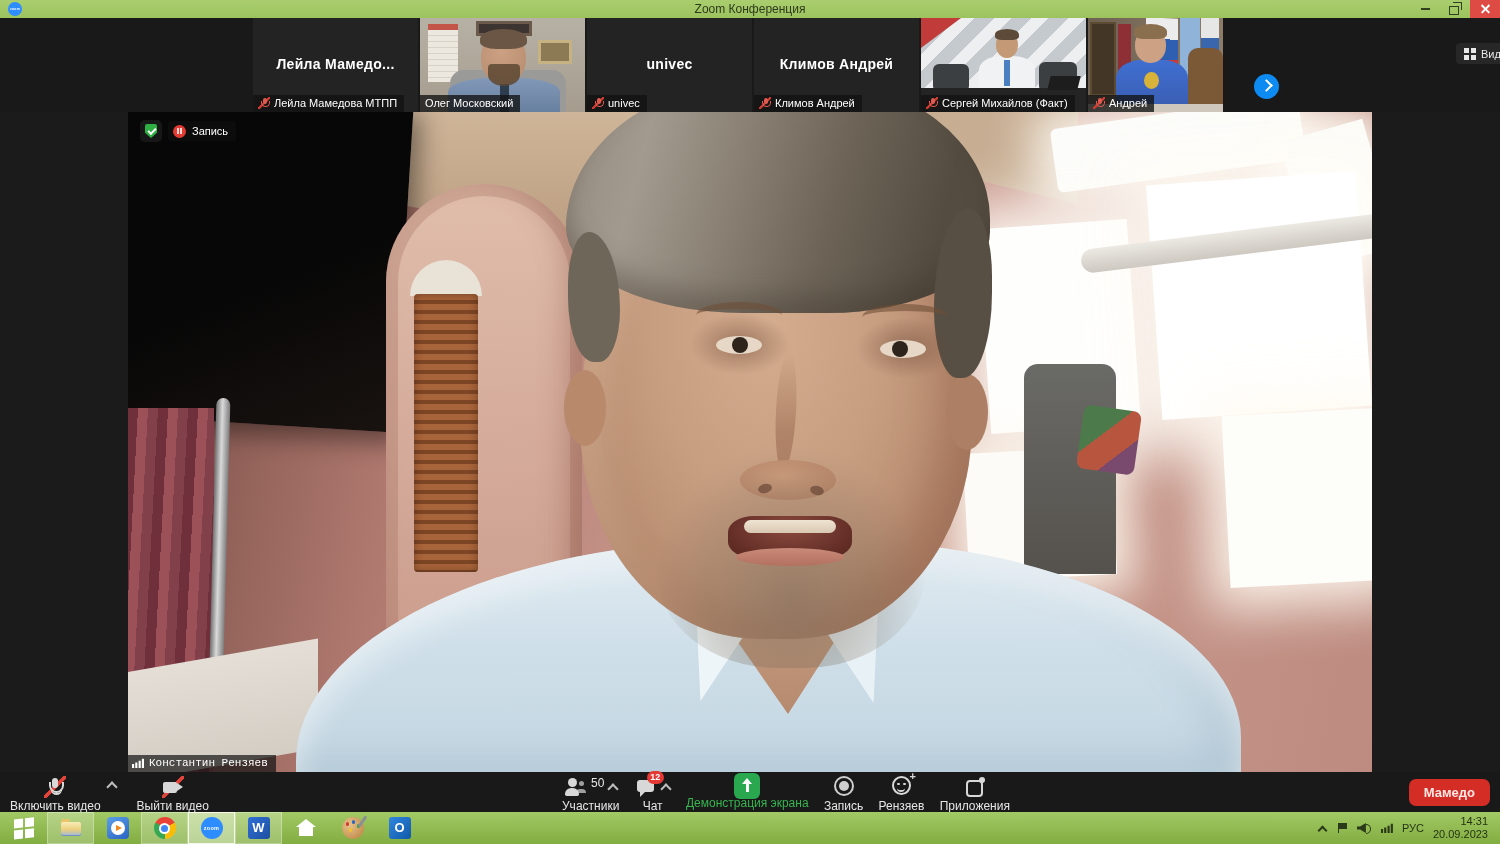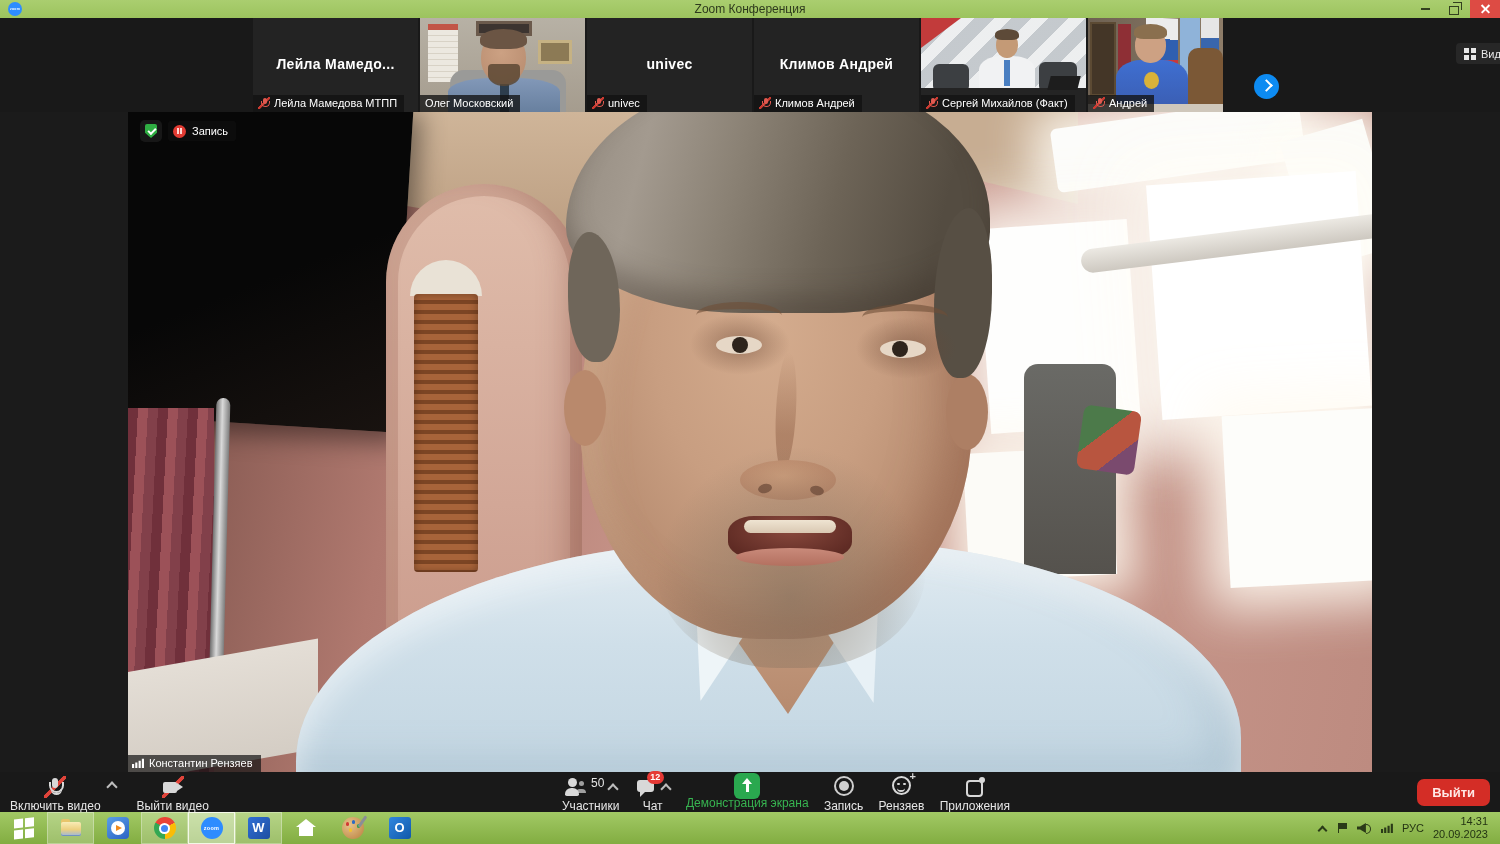--- a/index.html
+++ b/index.html
@@ -171,21 +171,21 @@
   .shieldbtn{left:12px;top:8px;width:22px;height:22px;background:rgba(25,25,25,.9);border-radius:5px;border:none;cursor:pointer;}
   .shieldbtn::before{content:"";position:absolute;left:5px;top:4px;width:12px;height:14px;background:#2fae43;
     border-radius:2px 2px 0 0;clip-path:polygon(0 0,100% 0,100% 62%,50% 100%,0 62%);}
   .shieldbtn::after{content:"";position:absolute;left:8px;top:8px;width:6px;height:3px;
     border-left:2px solid #fff;border-bottom:2px solid #fff;transform:rotate(-45deg);}
   .recpill{left:40px;top:9px;height:20px;padding:0 8px 0 5px;border-radius:3px;background:rgba(20,20,20,.45);
     display:flex;align-items:center;gap:6px;color:#fff;font-size:11px;}
   .recdot{position:relative;width:13px;height:13px;background:#e23b33;border-radius:50%;flex:0 0 13px;}
   .recdot::before{content:"";position:absolute;left:4px;top:3.5px;width:2px;height:6px;background:#ffd7d4;box-shadow:3px 0 0 #ffd7d4;}
   .spk-label{left:0;bottom:0;background:rgba(18,18,18,.7);color:#fff;font-size:11px;
-    padding:2px 8px 3px 4px;display:flex;align-items:center;gap:5px;}
+    padding:2px 8px 3px 4px;display:flex;align-items:center;gap:5px;font-family:Liberation Mono, monospace;}
   .bars{width:12px;height:10px;background:#fff;flex:0 0 12px;
     clip-path:polygon(0 60%,18% 60%,18% 100%,27% 100%,27% 45%,45% 45%,45% 100%,55% 100%,55% 28%,73% 28%,73% 100%,82% 100%,82% 8%,100% 8%,100% 100%,0 100%);}
 
   
   .ztb{left:0;top:772px;width:1500px;height:40px;background:#191919;}
   .zbtn{display:flex;flex-direction:column;align-items:center;justify-content:flex-start;gap:2px;
     background:none;border:none;cursor:pointer;color:#e6e6e6;font-size:12px;font-family:inherit;padding:4px 6px 0;}
   .zbtn .lab{line-height:13px;white-space:nowrap;}
   .icorow{height:22px;display:flex;align-items:flex-start;gap:4px;position:relative;}
   .leftgrp{left:4px;top:0;height:40px;display:flex;align-items:flex-start;}
@@ -507,21 +507,21 @@
         <span class="lab">Рензяев</span>
       </button>
       <button class="zbtn">
         <span class="icorow">
             <span class="ico-apps"></span>
           </span>
         <span class="lab">Приложения</span>
       </button>
     </div>
 
-    <button class="a leave">Выйти</button>
+    <button class="a leave">Мамедо</button>
   </div>
 
   <div class="a taskbar">
     <div class="a tiles">
       <div class="tile">
           <span class="tb-start"></span>
         </div>
       <div class="tile run">
           <span class="tb-exp"></span>
         </div>

